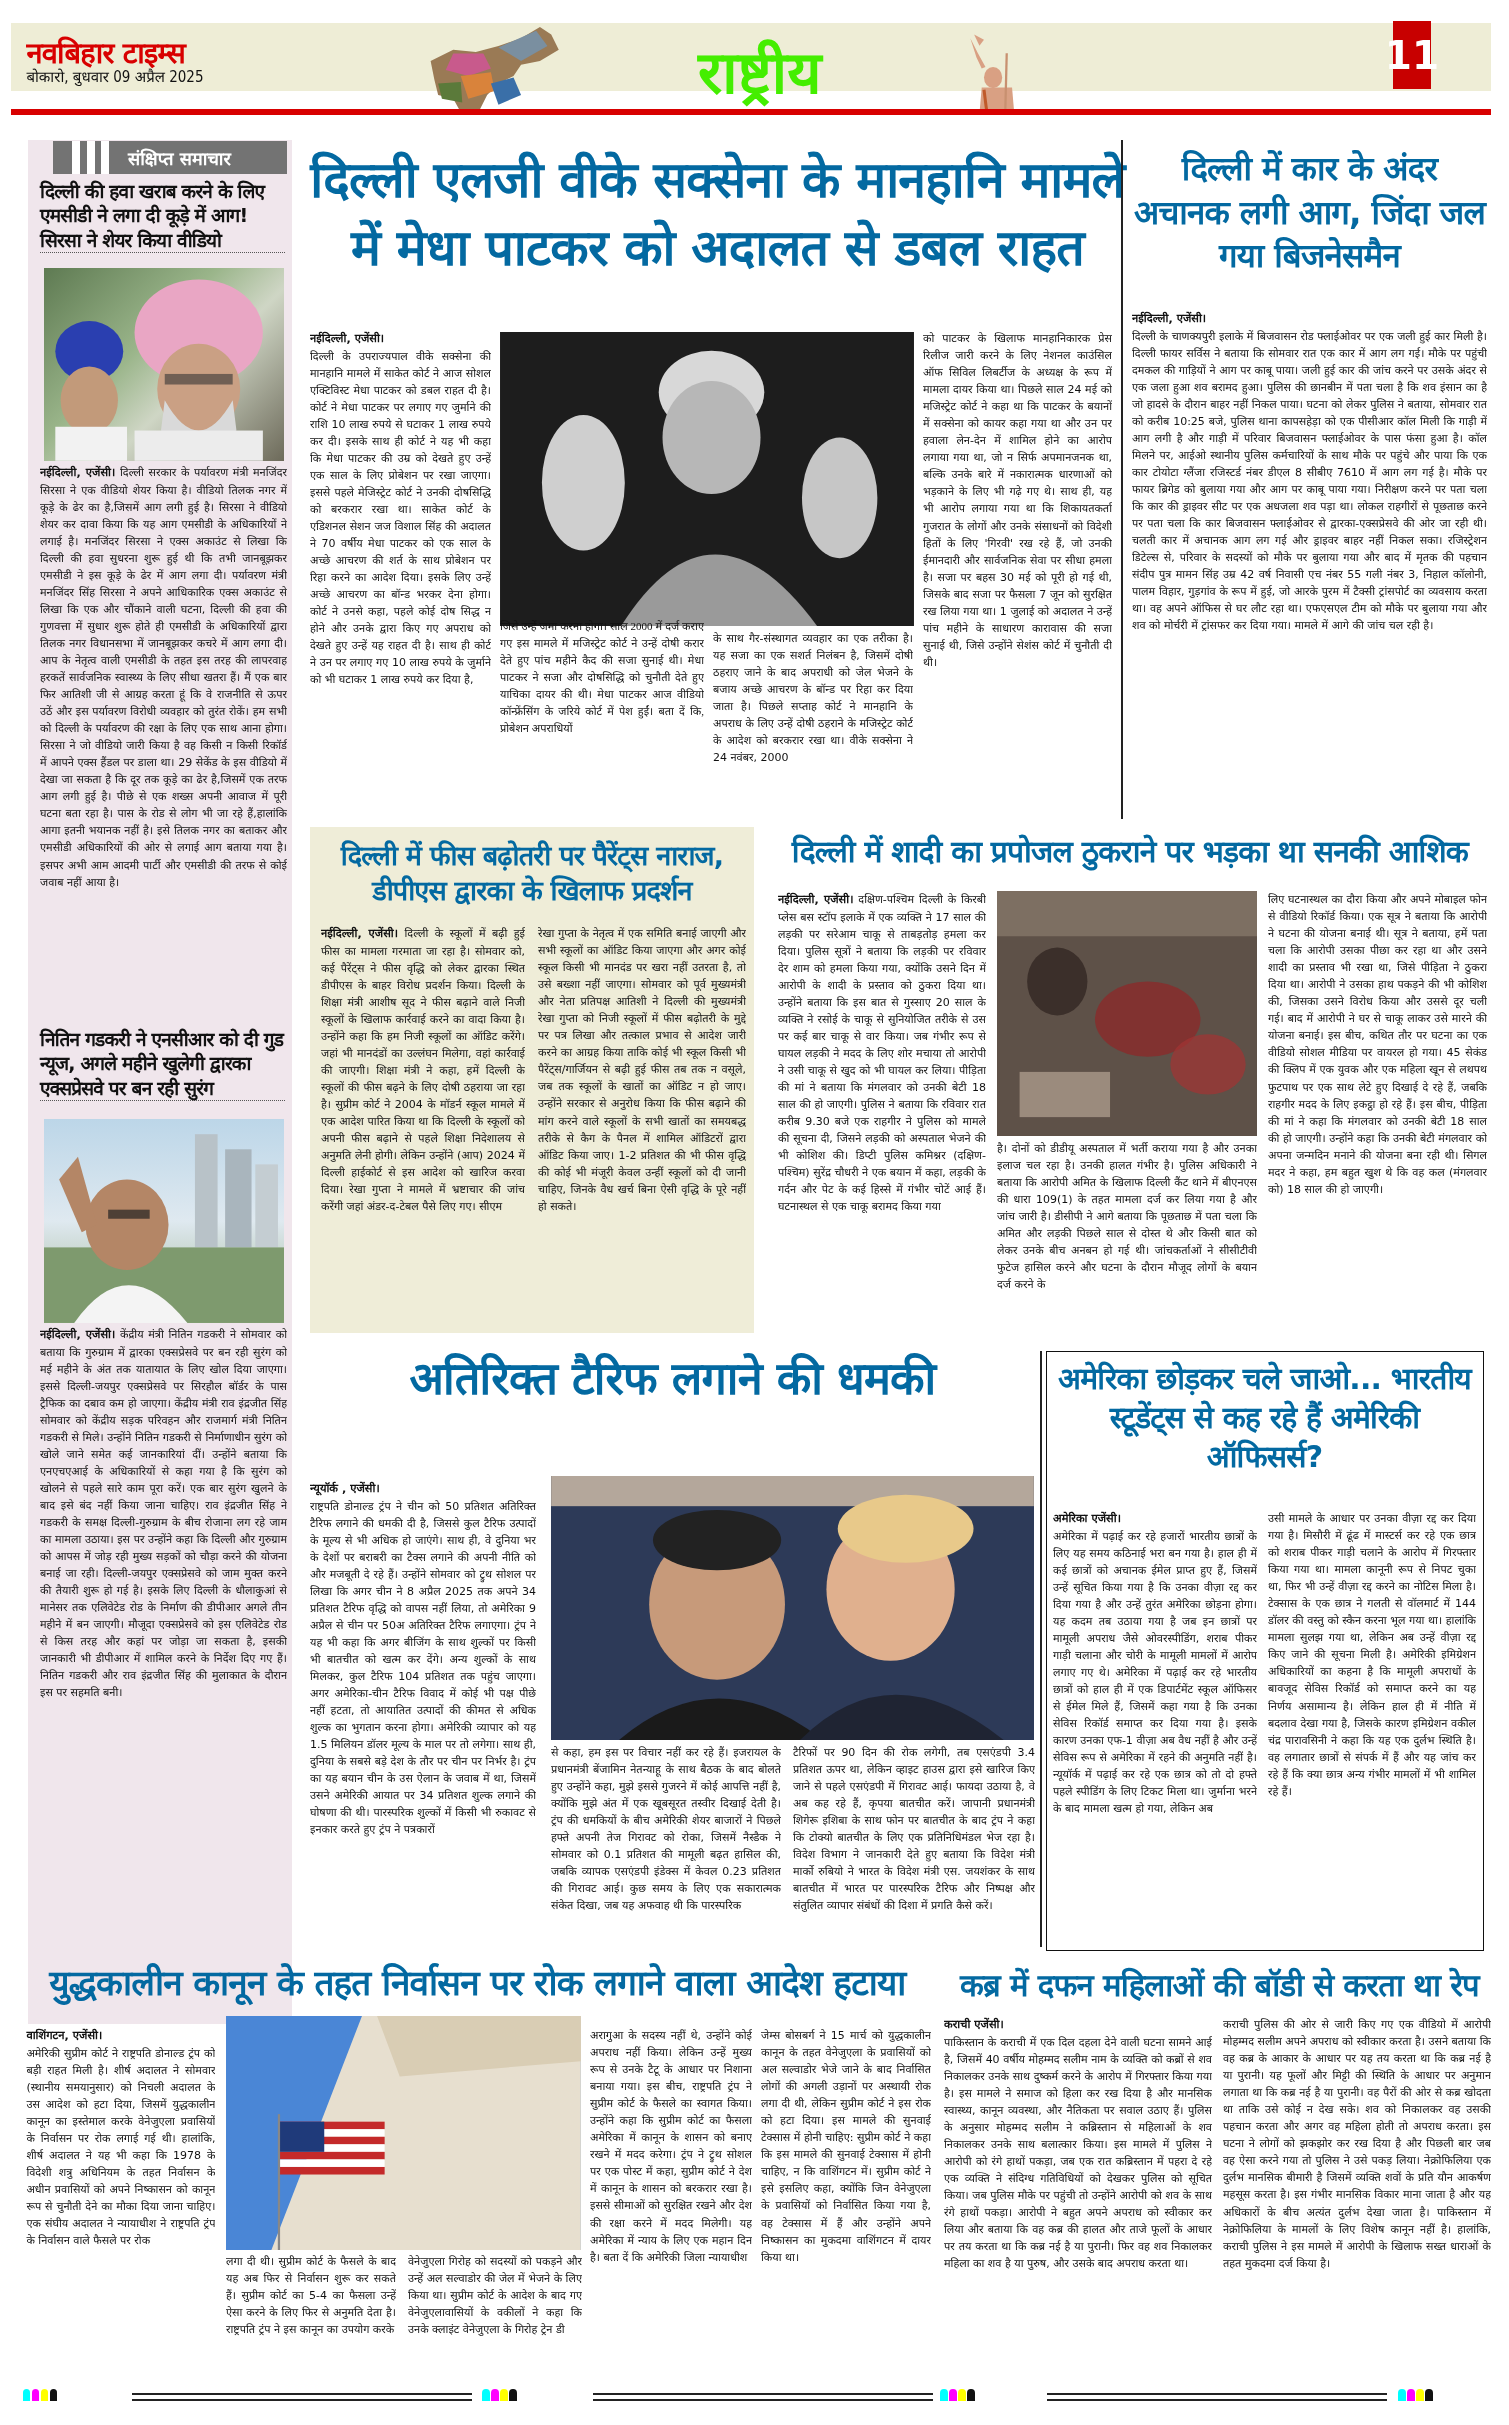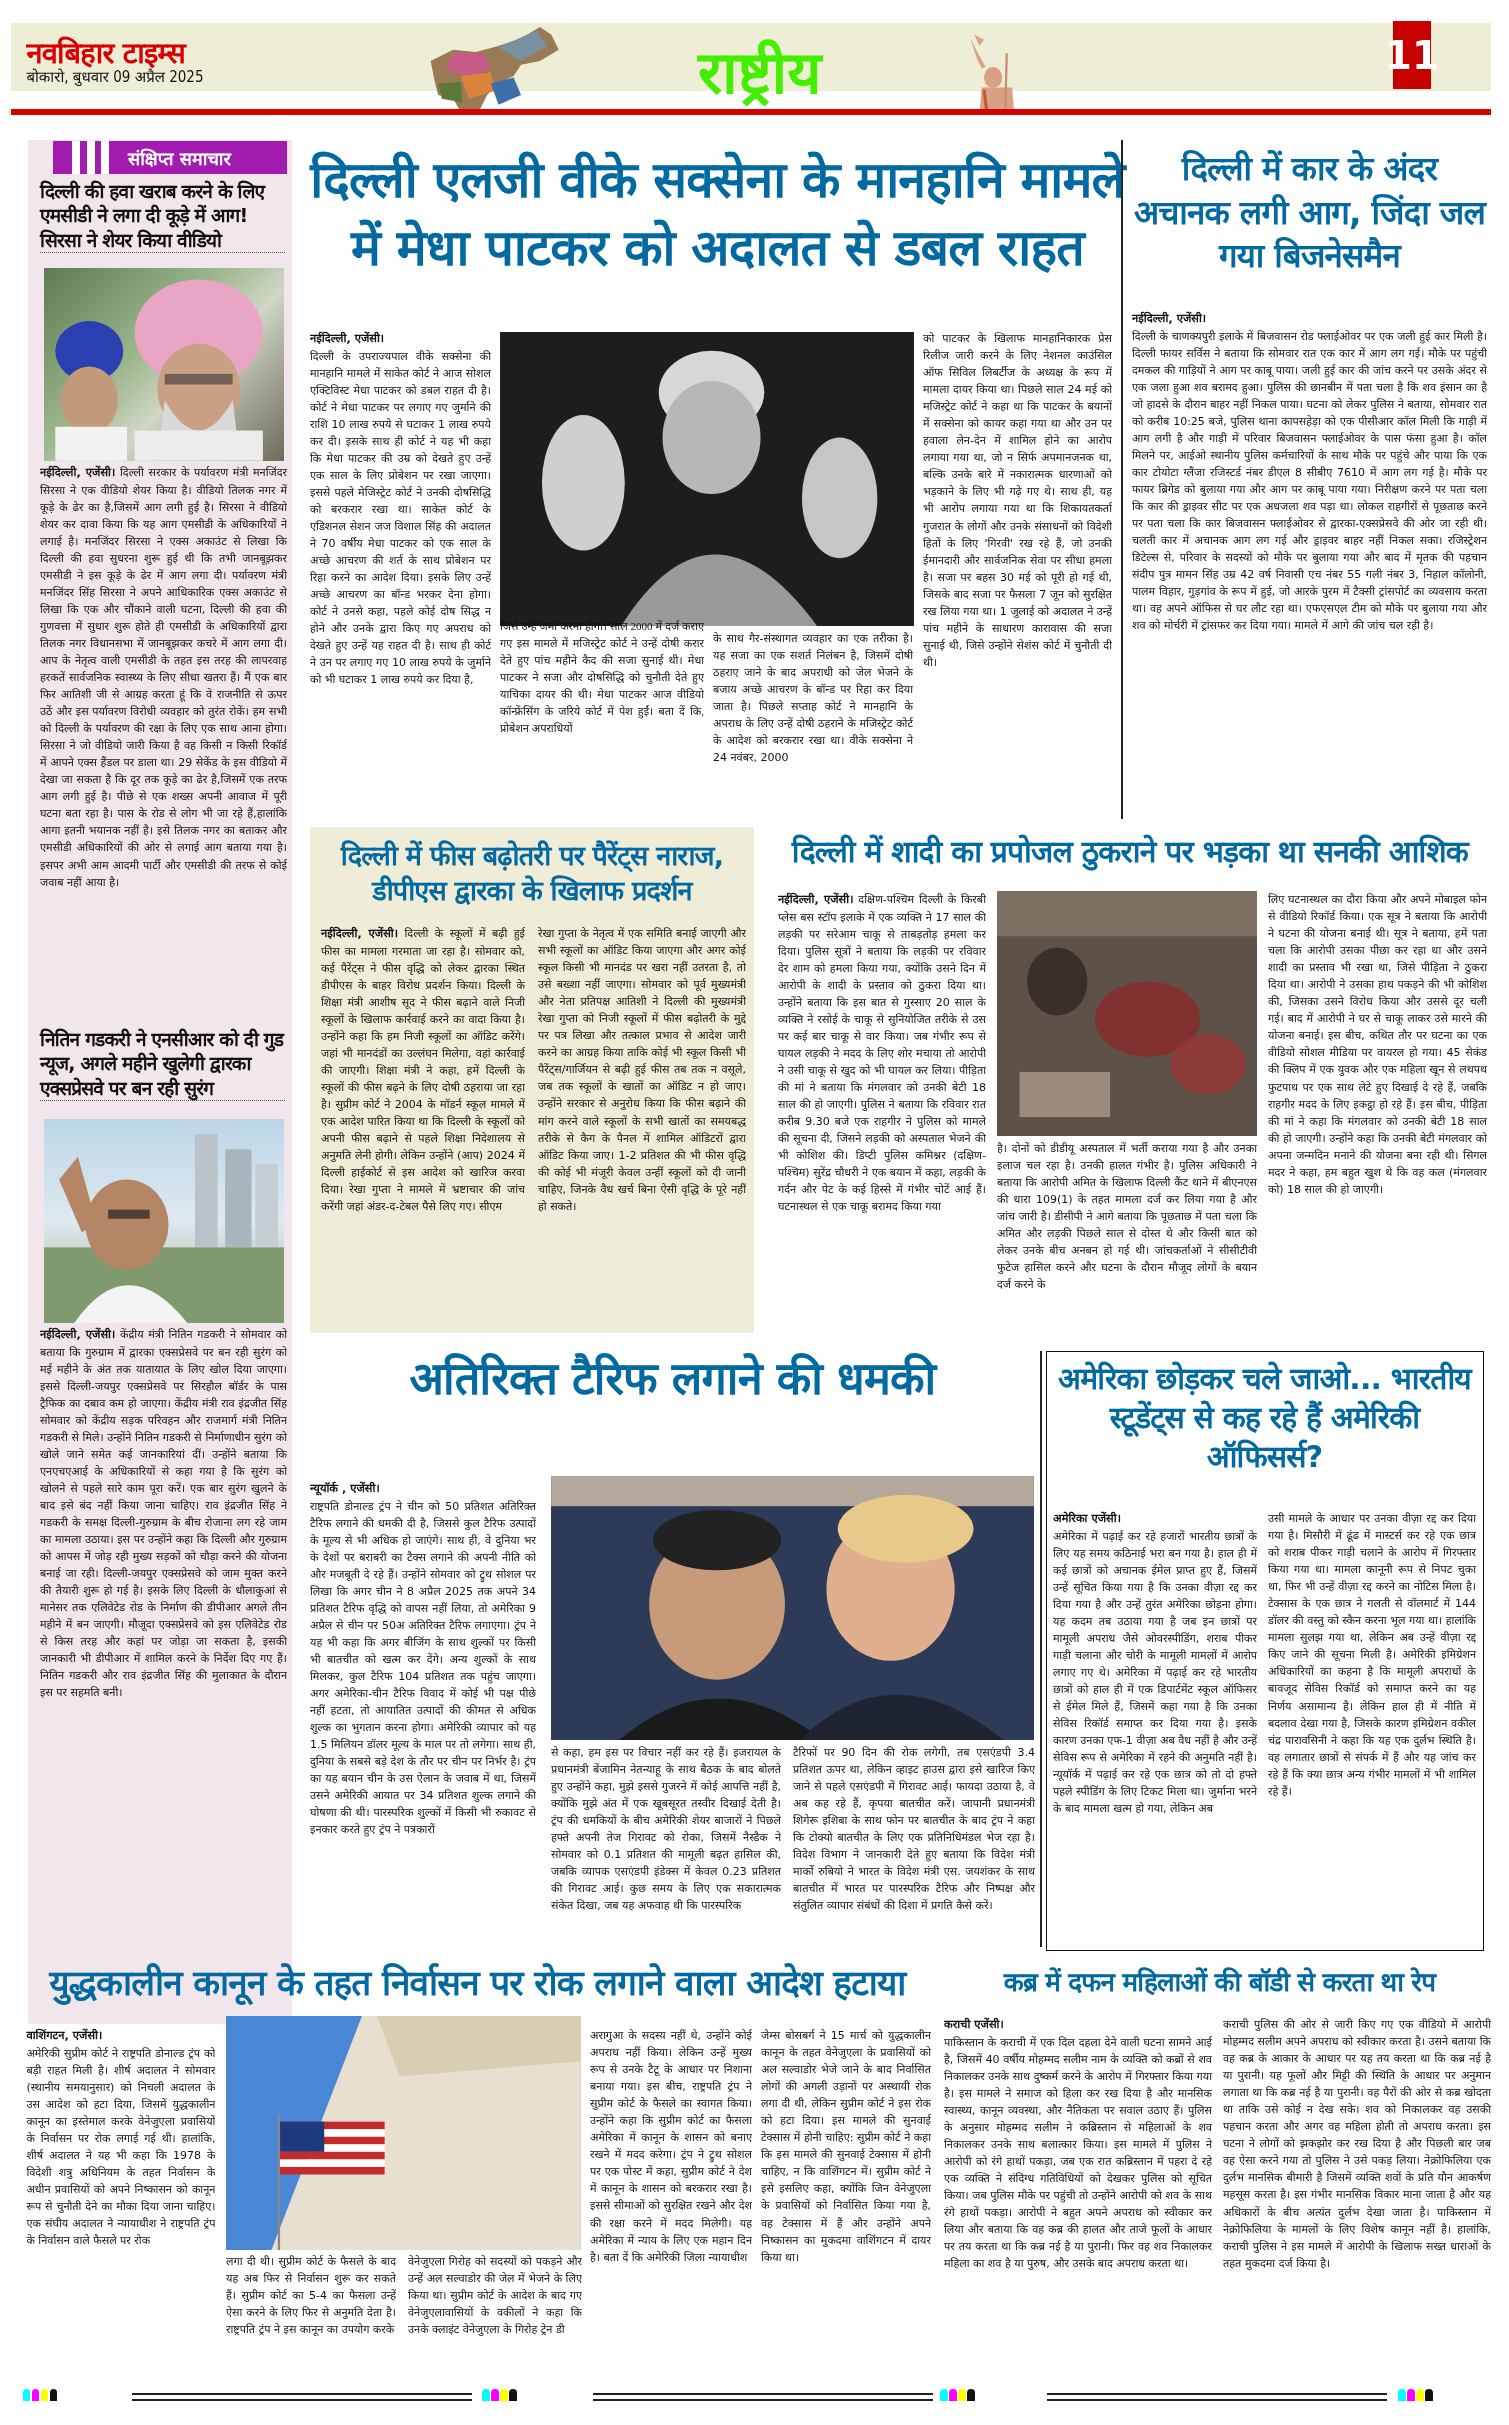--- a/index.html
+++ b/index.html
@@ -19,21 +19,21 @@
   
   .hl { font-weight: bold; color: #0369a1; line-height: 1.18; font-family: "DejaVu Sans", sans-serif; letter-spacing: -0.8px; }
   .body-text { font-size: 11px; line-height: 1.55; text-align: justify; color: #111; }
   .byline { font-weight: bold; font-size: 11.3px; }
   .col { position: absolute; overflow: hidden; }
   .photo { position: absolute; overflow: hidden; }
   .vrule { position: absolute; width: 1.5px; background: #222; }
 
   
   .sidebar { position: absolute; left: 28px; top: 140px; width: 264px; height: 1884px; background: #f0e6ec; }
-  .sidebar-tab { position: absolute; left: 53px; top: 141px; width: 234px; height: 33px; background: #a21caf; }
+  .sidebar-tab { position: absolute; left: 53px; top: 141px; width: 234px; height: 33px; background: #737373; }
   .sidebar-tab .bars { position: absolute; left: 0; top: 0; height: 33px; width: 60px; }
   .sidebar-tab .bars i { position: absolute; top: 0; width: 7.5px; height: 33px; background: #fff; }
   .sidebar-tab-label { position: absolute; left: 75px; top: 4.5px; font-size: 18px; font-weight: bold; color: #fff; }
 
   .side-hl { position: absolute; left: 40px; width: 245px; font-size: 19px; font-weight: bold; line-height: 1.28; letter-spacing: -0.8px; border-bottom: 1.5px dotted #555; }
 
   .box-beige { position: absolute; background: #efedd8; }
   .box-border { position: absolute; border: 1.5px solid #111; }
 
   .cmyk { position: absolute; top: 2389px; display: flex; gap: 1.5px; }
@@ -248,21 +248,21 @@
 <div class="col body-text" style="left:408px; top:2253px; width:174px; height:121px;">
   <span>वेनेजुएला गिरोह को सदस्यों को पकड़ने और उन्हें अल सल्वाडोर की जेल में भेजने के लिए किया था। सुप्रीम कोर्ट के आदेश के बाद गए वेनेजुएलावासियों के वकीलों ने कहा कि उनके क्लाइंट वेनेजुएला के गिरोह ट्रेन डी</span>
 </div>
 <div class="col body-text" style="left:590px; top:2027px; width:162px; height:347px;">
   <span>अरागुआ के सदस्य नहीं थे, उन्होंने कोई अपराध नहीं किया। लेकिन उन्हें मुख्य रूप से उनके टैटू के आधार पर निशाना बनाया गया। इस बीच, राष्ट्रपति ट्रंप ने सुप्रीम कोर्ट के फैसले का स्वागत किया। उन्होंने कहा कि सुप्रीम कोर्ट का फैसला अमेरिका में कानून के शासन को बनाए रखने में मदद करेगा। ट्रंप ने ट्रुथ सोशल पर एक पोस्ट में कहा, सुप्रीम कोर्ट ने देश में कानून के शासन को बरकरार रखा है। इससे सीमाओं को सुरक्षित रखने और देश की रक्षा करने में मदद मिलेगी। यह अमेरिका में न्याय के लिए एक महान दिन है। बता दें कि अमेरिकी जिला न्यायाधीश</span>
 </div>
 <div class="col body-text" style="left:761px; top:2027px; width:170px; height:347px;">
   <span>जेम्स बोसबर्ग ने 15 मार्च को युद्धकालीन कानून के तहत वेनेजुएला के प्रवासियों को अल सल्वाडोर भेजे जाने के बाद निर्वासित लोगों की अगली उड़ानों पर अस्थायी रोक लगा दी थी, लेकिन सुप्रीम कोर्ट ने इस रोक को हटा दिया। इस मामले की सुनवाई टेक्सास में होनी चाहिए: सुप्रीम कोर्ट ने कहा कि इस मामले की सुनवाई टेक्सास में होनी चाहिए, न कि वाशिंगटन में। सुप्रीम कोर्ट ने इसे इसलिए कहा, क्योंकि जिन वेनेजुएला के प्रवासियों को निर्वासित किया गया है, वह टेक्सास में हैं और उन्होंने अपने निष्कासन का मुकदमा वाशिंगटन में दायर किया था।</span>
 </div>
 
-<div class="hl" style="position:absolute; left:944px; top:1967px; width:551px; font-size:26px; text-align:center;">कब्र में दफन महिलाओं की बॉडी से करता था रेप</div>
+<div class="hl" style="position:absolute; left:944px; top:1967px; width:551px; font-size:31px; text-align:center;">कब्र में दफन महिलाओं की बॉडी से करता था रेप</div>
 <div class="col body-text" style="left:944px; top:2016px; width:268px; height:359px;">
   <span class="byline">कराची एजेंसी।</span><br>
   <span>पाकिस्तान के कराची में एक दिल दहला देने वाली घटना सामने आई है, जिसमें 40 वर्षीय मोहम्मद सलीम नाम के व्यक्ति को कब्रों से शव निकालकर उनके साथ दुष्कर्म करने के आरोप में गिरफ्तार किया गया है। इस मामले ने समाज को हिला कर रख दिया है और मानसिक स्वास्थ्य, कानून व्यवस्था, और नैतिकता पर सवाल उठाए हैं। पुलिस के अनुसार मोहम्मद सलीम ने कब्रिस्तान से महिलाओं के शव निकालकर उनके साथ बलात्कार किया। इस मामले में पुलिस ने आरोपी को रंगे हाथों पकड़ा, जब एक रात कब्रिस्तान में पहरा दे रहे एक व्यक्ति ने संदिग्ध गतिविधियों को देखकर पुलिस को सूचित किया। जब पुलिस मौके पर पहुंची तो उन्होंने आरोपी को शव के साथ रंगे हाथों पकड़ा। आरोपी ने बहुत अपने अपराध को स्वीकार कर लिया और बताया कि वह कब्र की हालत और ताजे फूलों के आधार पर तय करता था कि कब्र नई है या पुरानी। फिर वह शव निकालकर महिला का शव है या पुरुष, और उसके बाद अपराध करता था।</span>
 </div>
 <div class="col body-text" style="left:1223px; top:2016px; width:268px; height:359px;">
   <span>कराची पुलिस की ओर से जारी किए गए एक वीडियो में आरोपी मोहम्मद सलीम अपने अपराध को स्वीकार करता है। उसने बताया कि वह कब्र के आकार के आधार पर यह तय करता था कि कब्र नई है या पुरानी। यह फूलों और मिट्टी की स्थिति के आधार पर अनुमान लगाता था कि कब्र नई है या पुरानी। वह पैरों की ओर से कब्र खोदता था ताकि उसे कोई न देख सके। शव को निकालकर वह उसकी पहचान करता और अगर वह महिला होती तो अपराध करता। इस घटना ने लोगों को झकझोर कर रख दिया है और पिछली बार जब वह ऐसा करने गया तो पुलिस ने उसे पकड़ लिया। नेक्रोफिलिया एक दुर्लभ मानसिक बीमारी है जिसमें व्यक्ति शवों के प्रति यौन आकर्षण महसूस करता है। इस गंभीर मानसिक विकार माना जाता है और यह अधिकारों के बीच अत्यंत दुर्लभ देखा जाता है। पाकिस्तान में नेक्रोफिलिया के मामलों के लिए विशेष कानून नहीं है। हालांकि, कराची पुलिस ने इस मामले में आरोपी के खिलाफ सख्त धाराओं के तहत मुकदमा दर्ज किया है।</span>
 </div>
 
 <div class="cmyk" style="left:22.6px;">
     <span style="background:#00ffff"></span>

